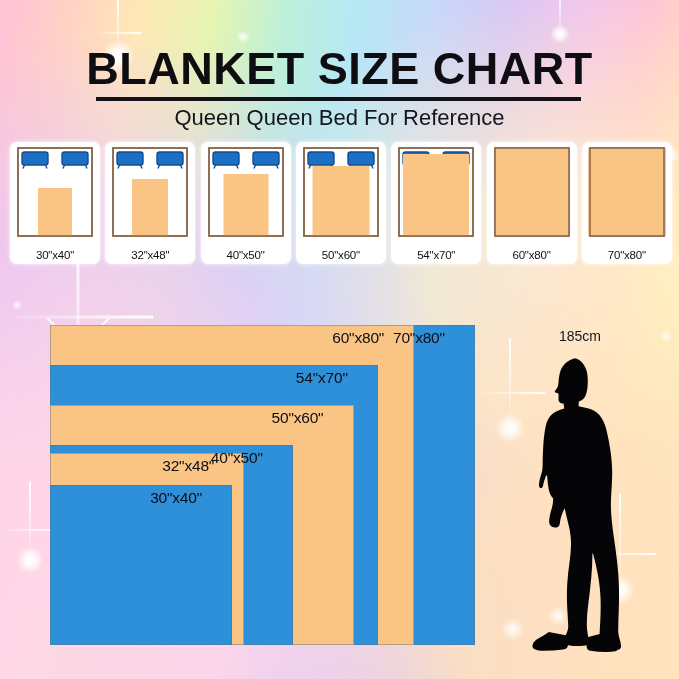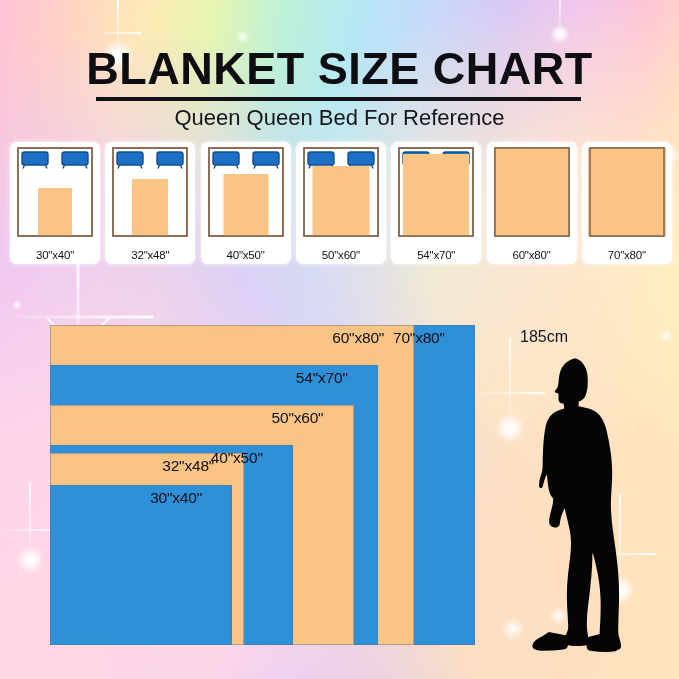--- a/index.html
+++ b/index.html
@@ -46,22 +46,22 @@
 
   
   #chart{position:absolute;left:0;top:300px;width:500px;height:360px;}
   .rect{position:absolute;box-sizing:border-box;border:1px solid rgba(90,110,130,.45);}
   .rlabel{position:absolute;font-size:15.5px;color:#0e0e14;white-space:nowrap;
           letter-spacing:-.2px;font-weight:500;}
 
   
   #person{position:absolute;left:520px;top:356px;width:120px;height:296px;}
   #person svg{display:block;}
-  #personlabel{position:absolute;left:520px;top:328px;width:120px;text-align:left;
-               font-size:16px;color:#16161f;}
+  #personlabel{position:absolute;left:520px;top:328px;width:120px;text-align:center;
+               font-size:14px;color:#16161f;}
 </style>
 </head>
 <body>
 
 <div id="page">
 
   <div class="spark" style="left:118px;top:56px;">
     <b style="width:34px;height:34px;"></b>
     <i class="ray-v" style="width:2px;height:58px;margin-top:-29px;"></i>
     <i class="ray-h" style="width:2px;height:46px;margin-top:-23px;"></i>

